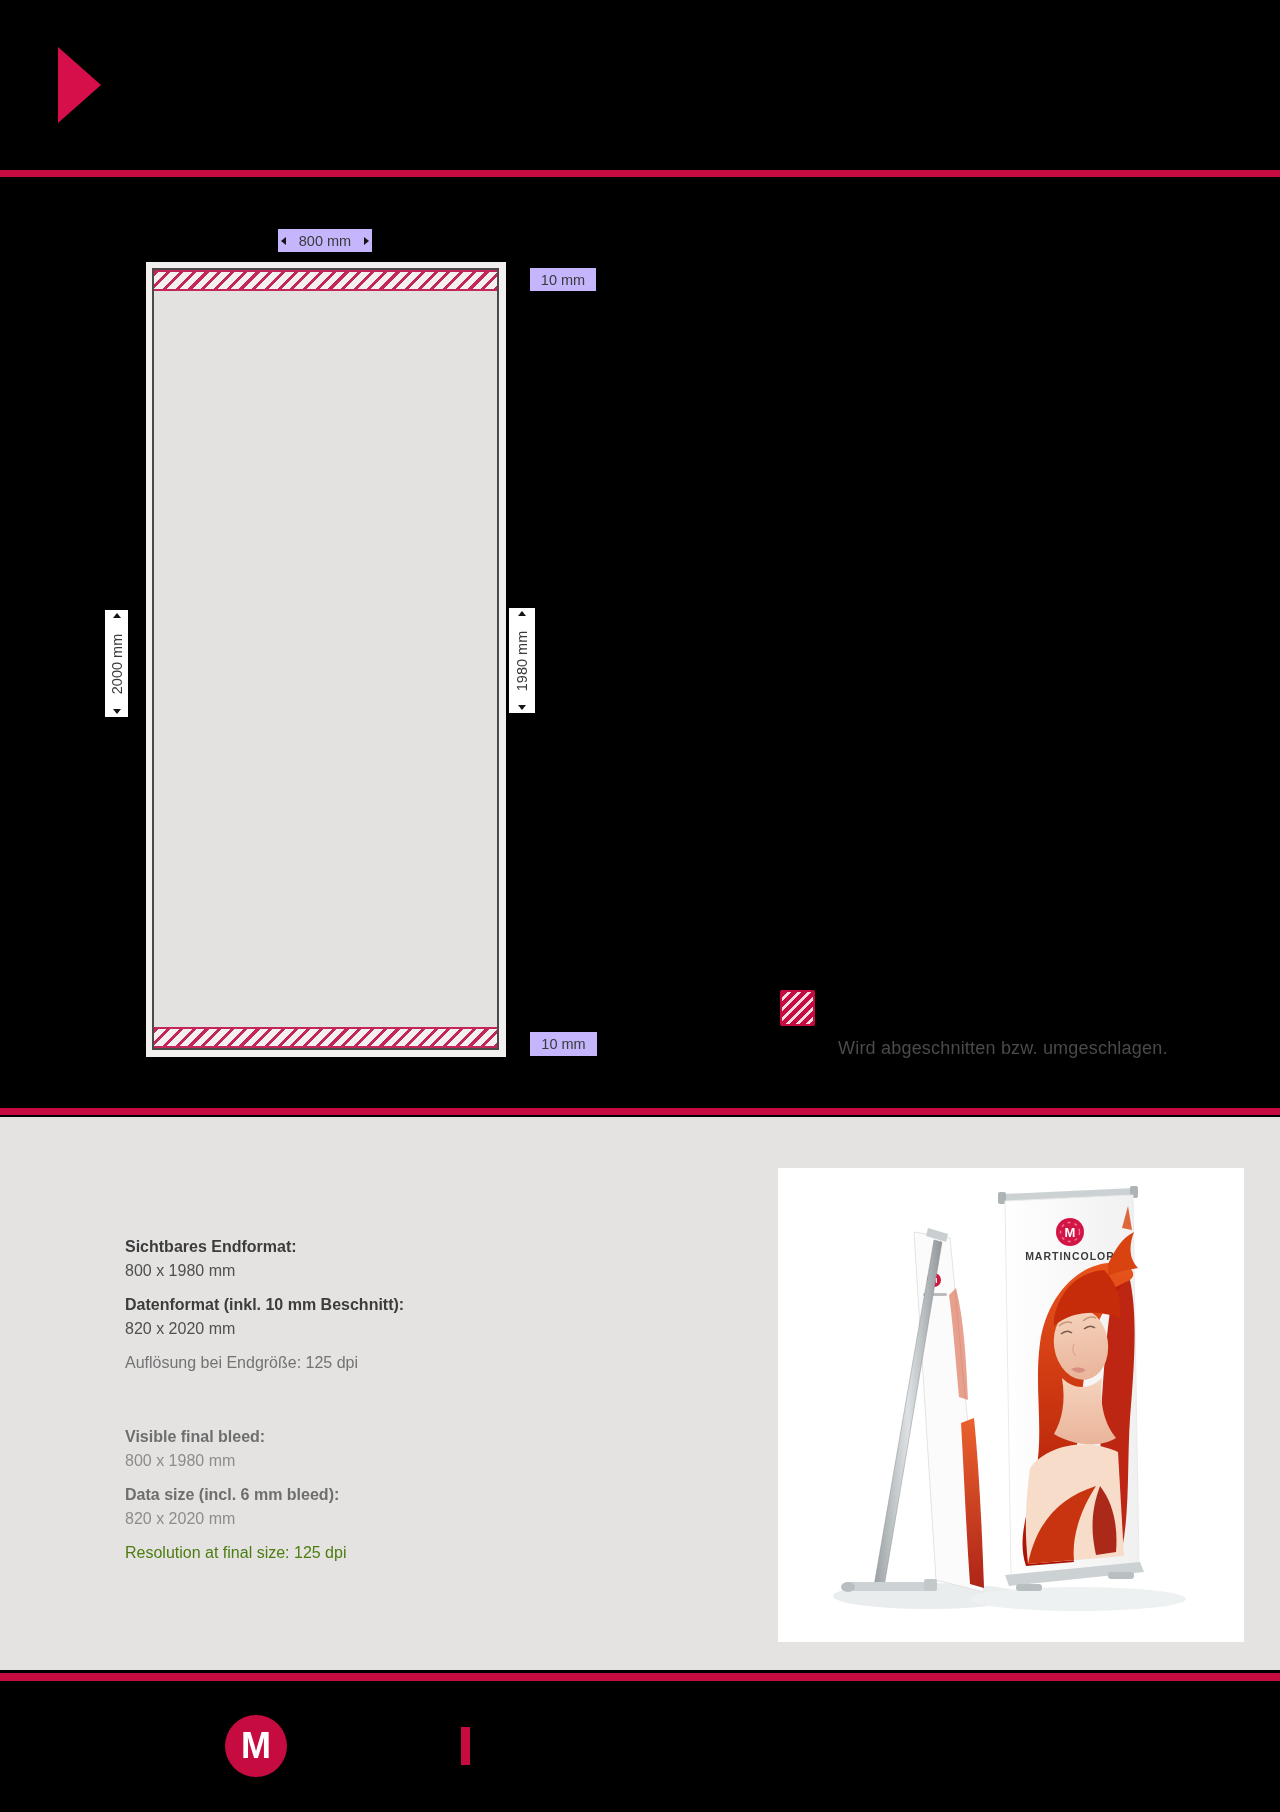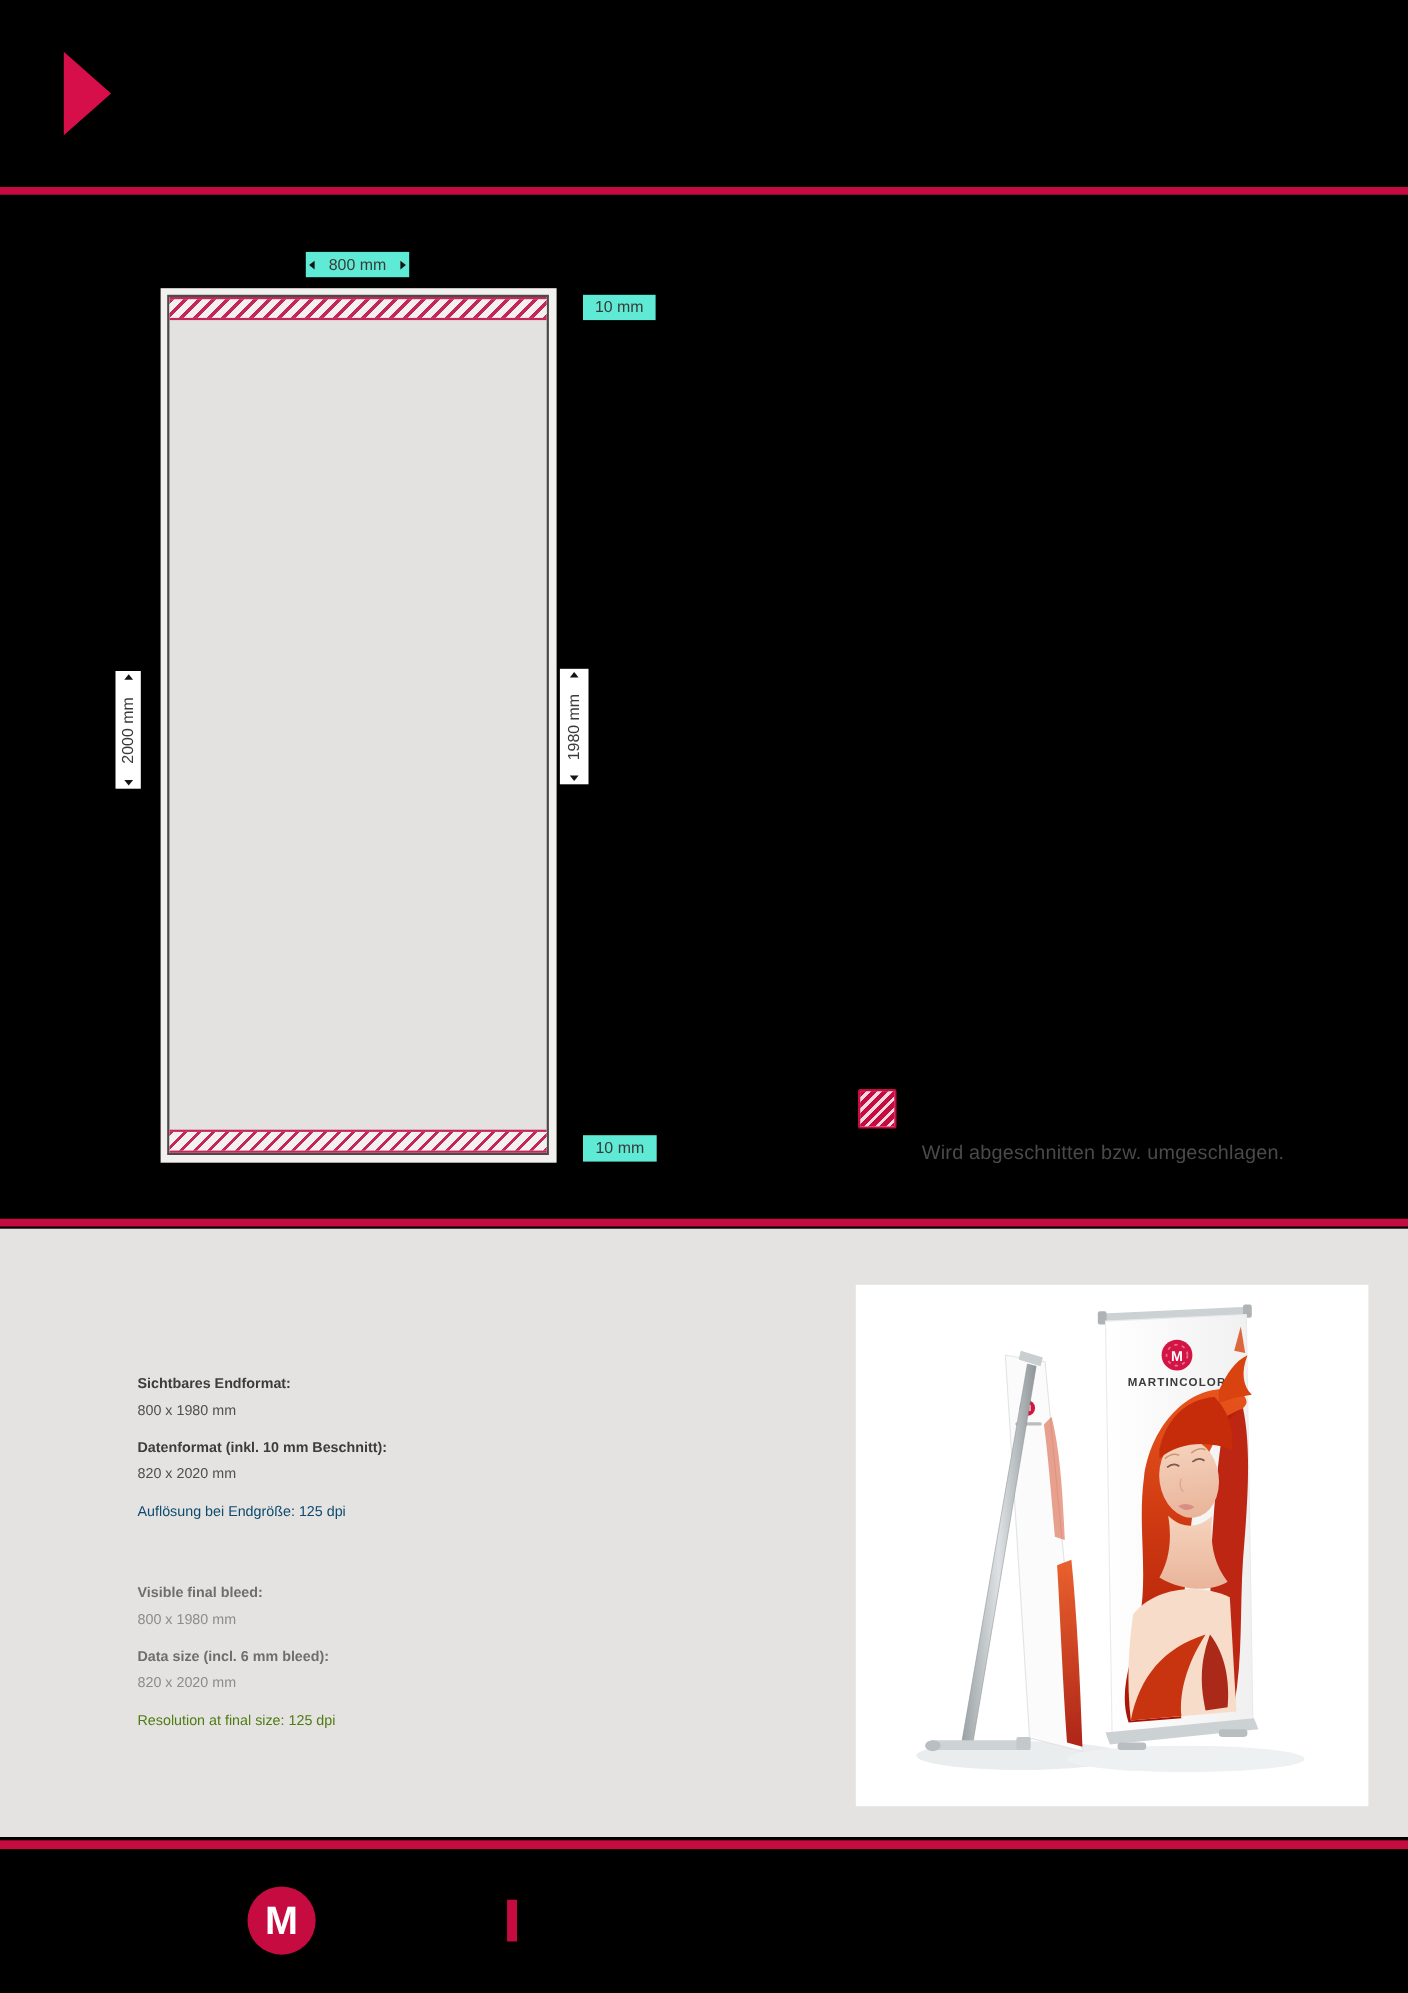--- a/index.html
+++ b/index.html
@@ -19,21 +19,21 @@
   
   #outer-rect{left:146px;top:262px;width:360px;height:795px;background:#F1F0EF;}
   #inner-rect{left:6px;top:6px;width:347px;height:782px;border:2px solid #4A4A4A;
     background:#E3E2E1;box-sizing:border-box;}
   .hatch{background-color:#F4F0F0;
     background-image:repeating-linear-gradient(135deg,#C2265A 0 3px,rgba(0,0,0,0) 3px 9px);
     border-top:2px solid #C2265A;border-bottom:2px solid #C2265A;box-sizing:border-box;}
   #hatch-band-top{left:0;right:0;top:0;height:21px;}
   #hatch-band-bottom{left:0;right:0;bottom:0;height:21px;}
 
-  .dim{background:#5eead4;color:#3A3A3A;font-size:14.5px;display:flex;
+  .dim{background:#c4b5fd;color:#3A3A3A;font-size:14.5px;display:flex;
     align-items:center;justify-content:space-between;box-sizing:border-box;padding:0 3px;}
   .dim .txt{flex:1;text-align:center;white-space:nowrap;}
   .arr-l{width:0;height:0;border-top:4px solid transparent;border-bottom:4px solid transparent;
     border-right:5px solid #141414;}
   .arr-r{width:0;height:0;border-top:4px solid transparent;border-bottom:4px solid transparent;
     border-left:5px solid #141414;}
   .arr-u{width:0;height:0;border-left:4px solid transparent;border-right:4px solid transparent;
     border-bottom:5px solid #141414;}
   .arr-d{width:0;height:0;border-left:4px solid transparent;border-right:4px solid transparent;
     border-top:5px solid #141414;}
@@ -49,24 +49,24 @@
 
   
   #legend-swatch{left:780px;top:990px;width:35px;height:36px;border:2px solid #C60B40;
     box-sizing:border-box;border-radius:2px;background-color:#F2D9E0;
     background-image:repeating-linear-gradient(135deg,#C60B40 0 4px,rgba(0,0,0,0) 4px 7px);}
   #legend-text{left:838px;top:1038px;font-size:18px;font-weight:normal;color:#4A4A4A;
     letter-spacing:.2px;white-space:nowrap;}
 
   
   #gray-section{left:0;top:1117px;width:1280px;height:553px;background:#E4E3E2;}
-  .spec{left:125px;white-space:nowrap;font-size:13px;margin-top:12px;}
+  .spec{left:125px;white-space:nowrap;font-size:16px;}
   .de-b{color:#3C3C3C;font-weight:bold;}
   .de-n{color:#4F4F4F;}
-  .de-l{color:#0c4a6e;}
+  .de-l{color:#737373;}
   .en-b{color:#6E6E6E;font-weight:bold;}
   .en-n{color:#8C8C8C;}
   .en-l{color:#4d7c0f;text-align:right;}
 
   #photo-box{left:778px;top:51px;width:466px;height:474px;background:#fff;}
 
   
   #footer-monogram{left:225px;top:1715px;width:62px;height:62px;border-radius:50%;
     background:#C60B40;color:#fff;font-weight:bold;font-size:36px;display:flex;
     align-items:center;justify-content:center;}

